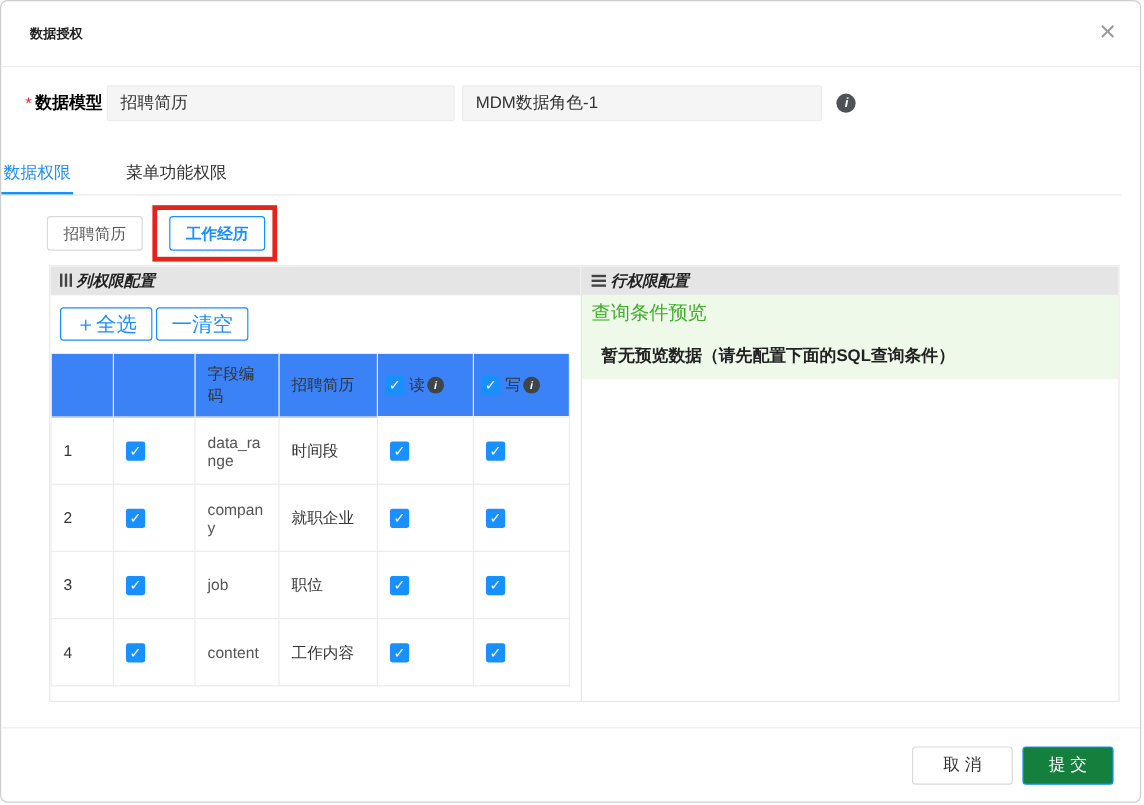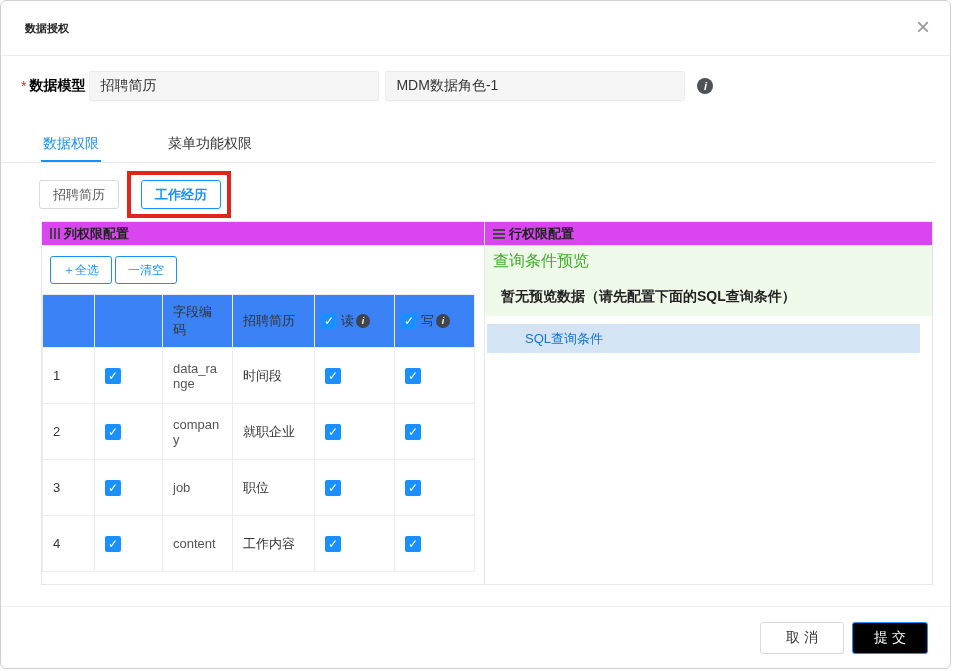--- a/index.html
+++ b/index.html
@@ -14,64 +14,64 @@
   
   .form-row { position:absolute; top:70px; left:20px; display:flex; align-items:center; font-size:14px; }
   .required { color:#f5222d; margin-right:3px; font-size:14px; }
   .form-label { color:#000000; margin-right:4px; font-weight:bold; }
   .field { height:30px; background:#f5f5f5; border:1px solid #ececec; border-radius:2px; display:flex; align-items:center; padding:0 10px; color:#333; }
   .field-model { width:290px; margin-right:6px; }
   .field-role  { width:300px; }
   .info-circle { width:16px; height:16px; border-radius:50%; background:#4c5257; color:#fff; font-size:11px; font-weight:bold; font-style:italic; display:flex; align-items:center; justify-content:center; margin-left:12px; }
 
   
-  .tabs { position:absolute; top:128px; left:0; right:16px; height:34px; border-bottom:1px solid #e8e8e8; display:flex; gap:65px; padding-left:40px; }
+  .tabs { position:absolute; top:128px; left:0; right:16px; height:34px; border-bottom:1px solid #e8e8e8; display:flex; gap:42px; }
   .tab { font-size:14px; color:#333; padding:6px 2px 10px; cursor:pointer; }
   .tab.active { color:#1890ff; border-bottom:2px solid #1890ff; }
 
   
   .subtabs { position:absolute; top:179px; left:38px; display:flex; gap:22px; }
   .btn-sub { height:29px; padding:0 13px; background:#fff; border:1px solid #d9d9d9; border-radius:3px; font-size:13px; color:#595959; display:flex; align-items:center; cursor:pointer; }
   .btn-sub.active { color:#1890ff; border-color:#1890ff; font-weight:bold; }
   .annotation-box { position:absolute; left:126px; top:170px; width:104px; height:47px; border:4px solid #e1251b; pointer-events:none; z-index:50; }
 
   
   .panel { position:absolute; top:220px; bottom:83px; border:1px solid #e8e8e8; background:#fff; overflow:hidden; }
   .panel-left { left:40px; width:444px; }
   .panel-right { left:483px; width:449px; }
-  .panel-header { height:24px; background:#d946ef; border-bottom:1px solid #e8e8e8; display:flex; align-items:center; padding:0 8px; font-size:13px; font-weight:bold; color:#222; gap:4px; }
+  .panel-header { height:24px; background:#e5e5e5; border-bottom:1px solid #e8e8e8; display:flex; align-items:center; padding:0 8px; font-size:13px; font-weight:bold; color:#222; gap:4px;font-style:italic; }
   .icon-cols { display:inline-flex; gap:2px; }
   .icon-cols i { width:2px; height:11px; background:#444; }
   .icon-rows { display:inline-flex; flex-direction:column; gap:2px; }
   .icon-rows i { width:12px; height:2px; background:#444; }
 
   
   .btn-row { padding:10px 8px; display:flex; gap:3px; }
-  .btn-ghost { height:28px; padding:0 12px; background:#fff; border:1px solid #1890ff; color:#1890ff; border-radius:3px; font-size:12px; display:flex; align-items:center; cursor:pointer; }
+  .btn-ghost { height:28px; padding:0 12px; background:#fff; border:1px solid #1890ff; color:#1890ff; border-radius:3px; font-size:17px; display:flex; align-items:center; cursor:pointer; }
   table.perm { border-collapse:collapse; table-layout:fixed; width:432px; margin-left:0; font-size:13px; color:#333; }
   table.perm th, table.perm td { border:1px solid #ececec; padding:8px 10px; text-align:left; vertical-align:middle; font-weight:normal; }
   table.perm tr { height:56px; }
   table.perm thead tr { height:52px; background:#3b82f6; }
   td.code { word-break:break-all; color:#555; }
   .hdr-chk { white-space:nowrap; overflow:hidden; padding:8px 6px !important; }
   .cb { width:16px; height:16px; background:#1890ff; border-radius:2px; display:inline-block; position:relative; vertical-align:middle; cursor:pointer; }
   .cb::after { content:"✓"; position:absolute; left:0; top:0; width:16px; height:16px; color:#fff; font-size:12px; line-height:16px; text-align:center; }
   .mini-info { width:14px; height:14px; border-radius:50%; background:#3f4549; color:#fff; font-size:9px; font-weight:bold; font-style:italic; display:inline-flex; align-items:center; justify-content:center; vertical-align:middle; margin-left:2px; }
   .hdr-label { margin-left:4px; vertical-align:middle; }
 
   
   .preview-box { background:#eef9ea; padding:5px 8px 10px; }
   .preview-label { color:#3fae29; font-size:16px; }
   .preview-empty { font-size:14px; font-weight:bold; color:#222; margin-top:16px; padding-left:8px; }
   .sql-row { margin:8px 12px 0 2px; height:29px; background:#d4e4f5; display:flex; align-items:center; padding-left:38px; font-size:13px; color:#1474d4; cursor:pointer; }
 
   
   .modal-footer { position:absolute; left:0; right:0; bottom:0; height:62px; border-top:1px solid #ededed; display:flex; align-items:center; justify-content:flex-end; gap:8px; padding:0 22px; }
   .btn-cancel { width:84px; height:32px; background:#fff; border:1px solid #d9d9d9; border-radius:3px; font-size:14px; color:#333; cursor:pointer; }
-  .btn-submit { width:76px; height:32px; background:#000000; border:1px solid #1890ff; border-radius:3px; font-size:14px; color:#fff; cursor:pointer; }
+  .btn-submit { width:76px; height:32px; background:#15803d; border:1px solid #1890ff; border-radius:3px; font-size:14px; color:#fff; cursor:pointer; }
 </style>
 </head>
 <body>
 
 <div class="modal">
 
   <div class="modal-header">
     <div class="modal-title">数据授权</div>
     <div class="close-btn">×</div>
   </div>
@@ -174,21 +174,20 @@
           <i></i>
           <i></i>
           <i></i>
         </span>
       <span>行权限配置</span>
     </div>
     <div class="preview-box">
       <div class="preview-label">查询条件预览</div>
       <div class="preview-empty">暂无预览数据（请先配置下面的SQL查询条件）</div>
     </div>
-    <div class="sql-row">SQL查询条件</div>
   </div>
 
   <div class="modal-footer">
     <button class="btn-cancel">取 消</button>
     <button class="btn-submit">提 交</button>
   </div>
 
 </div>
 
 </body></html>

